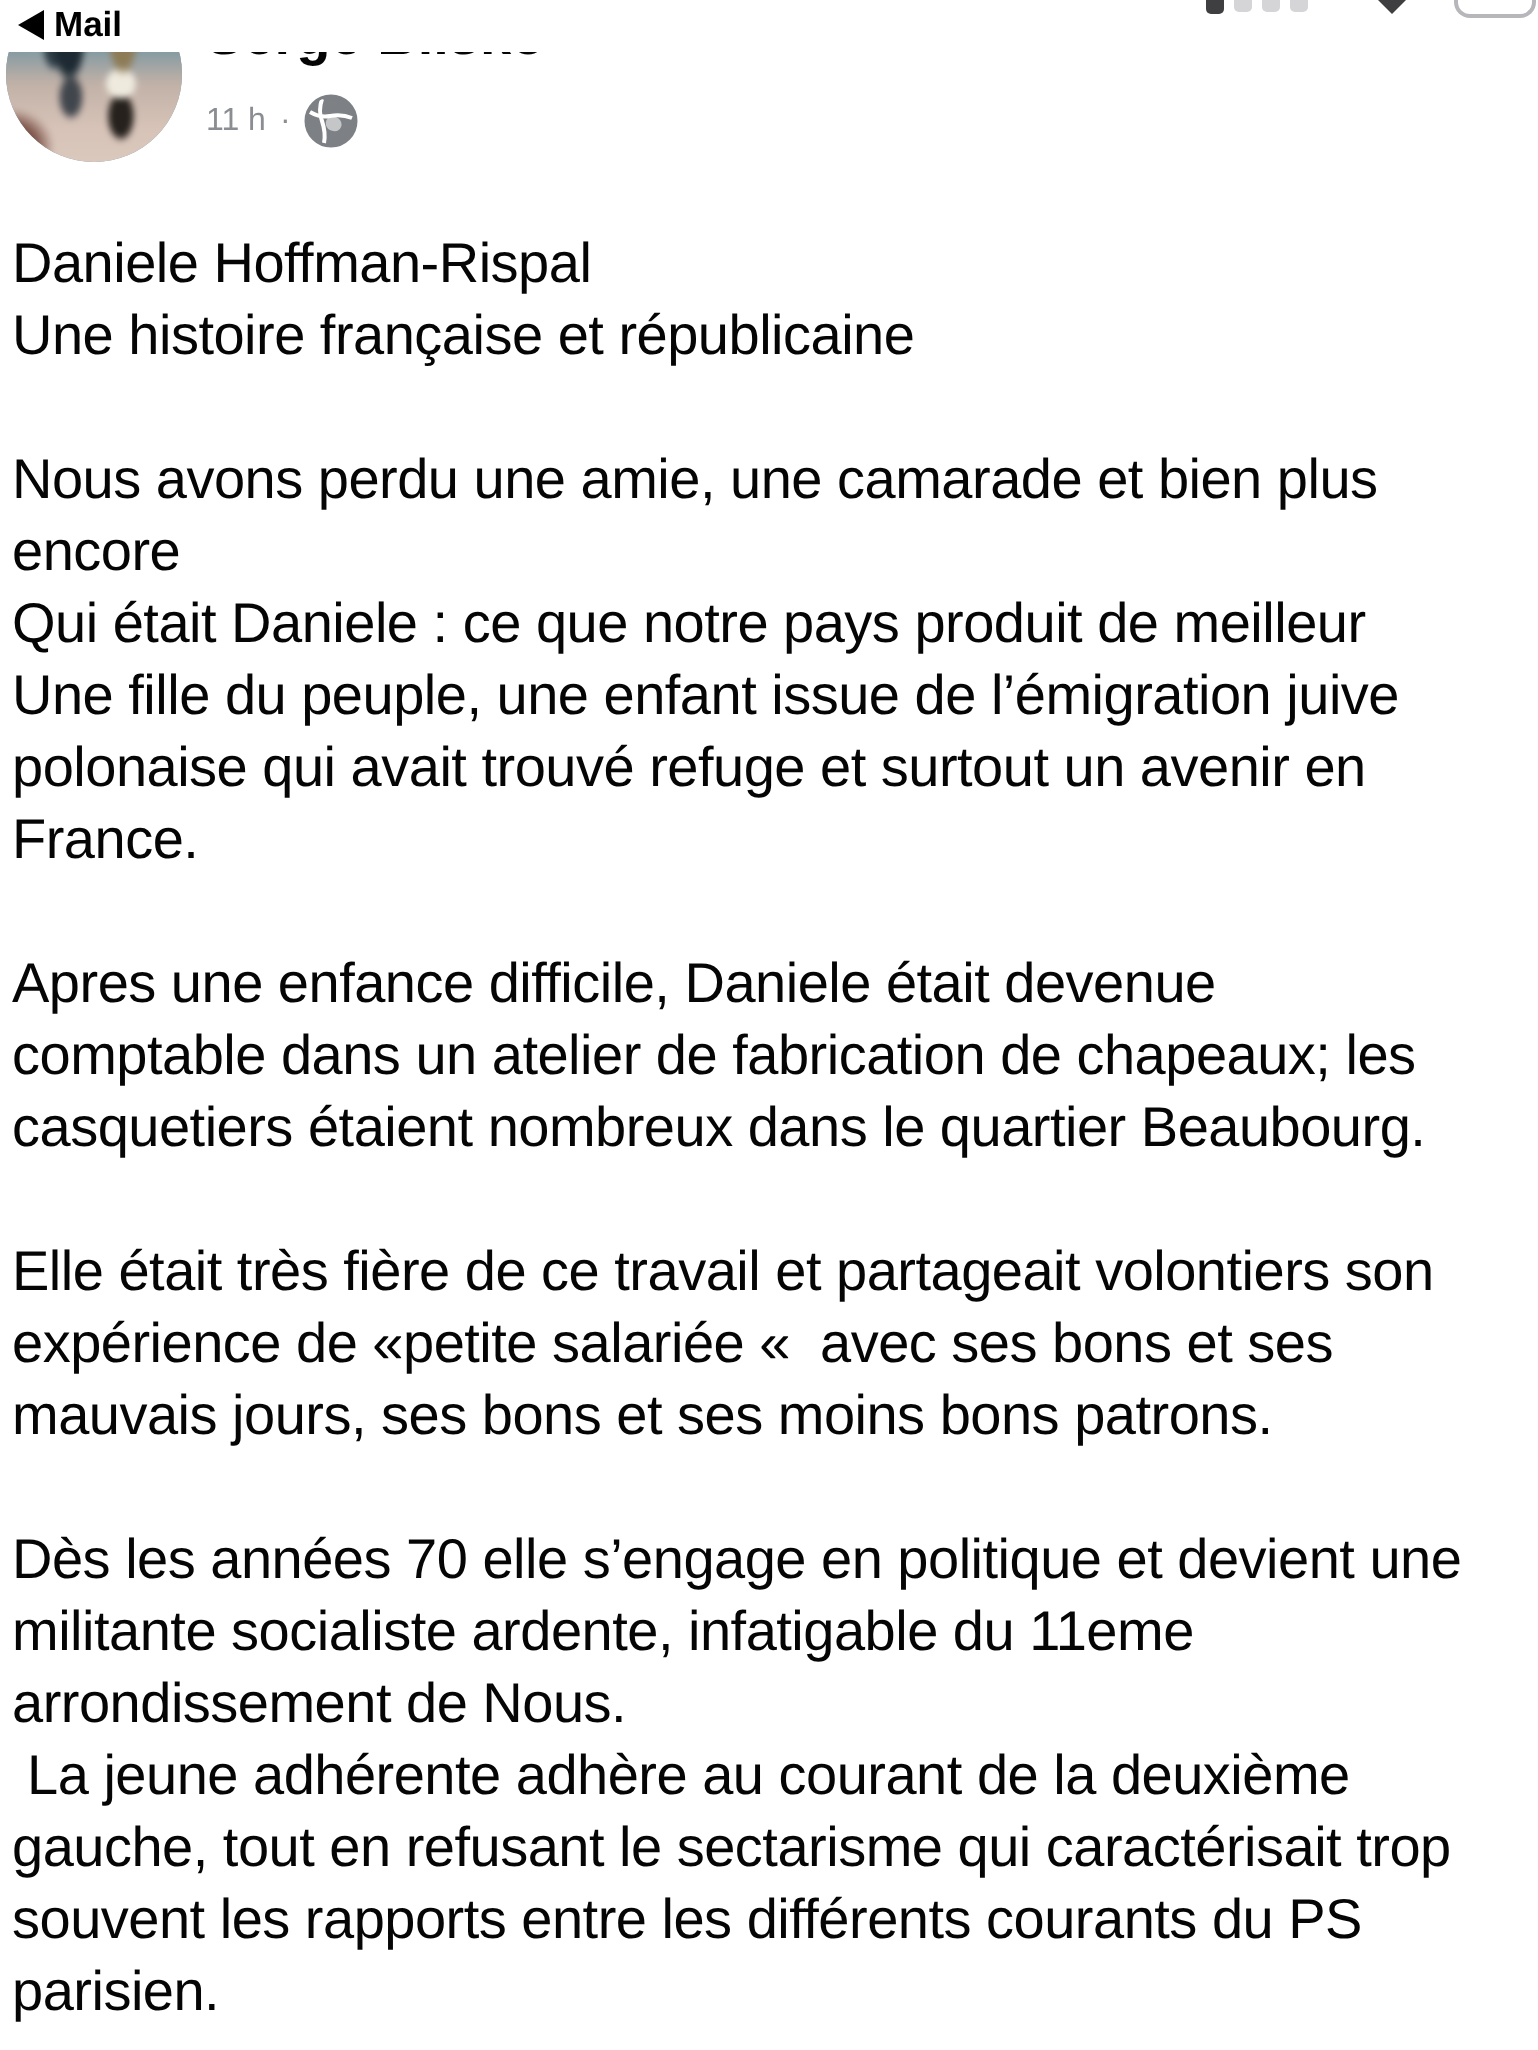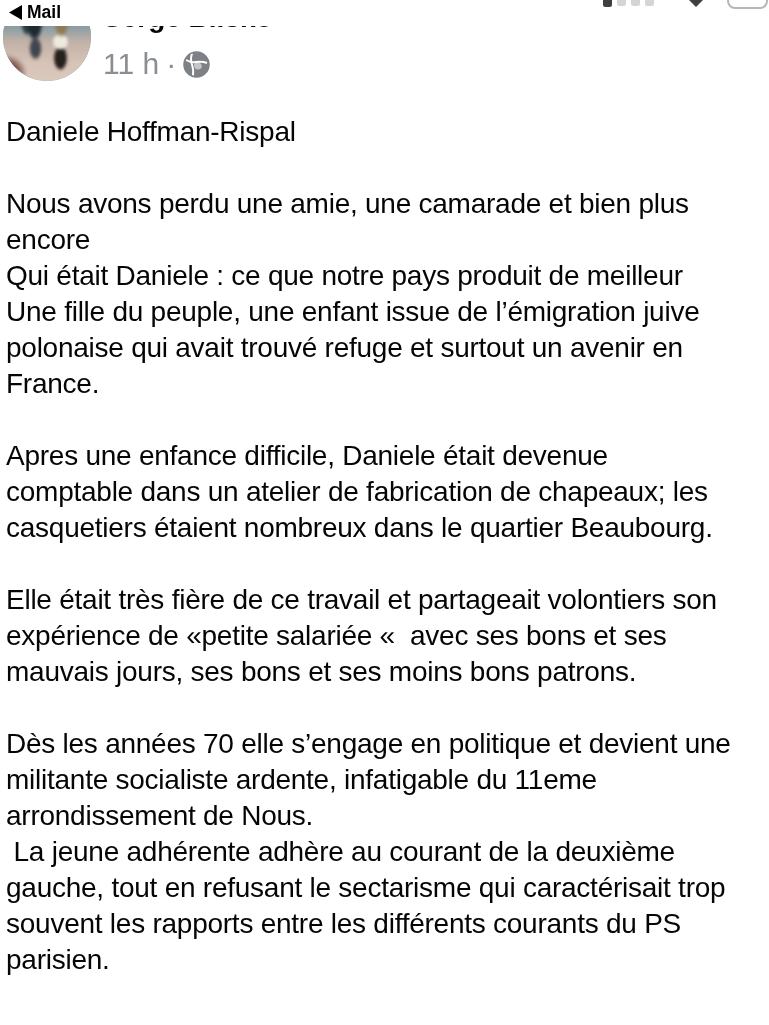--- a/index.html
+++ b/index.html
@@ -76,21 +76,21 @@
   .author-name {
     position:absolute; left:103px; top:2px;
     font-size:28px; font-weight:700; color:#050505;
     line-height:32px; white-space:pre;
     z-index:4;
   }
   .post-meta {
     position:absolute; left:103px; top:47px;
     display:flex; align-items:center; gap:7px;
     color:#8a8d91;
-    font-size:30px;
+    font-size:16px;
   }
 
   
   .post-body {
     position:absolute; left:6px; top:96px;
     width:763px;
     font-size:28px;
     letter-spacing:-0.25px;
     color:#050505;
     z-index:1;
@@ -116,20 +116,21 @@
         <path d="M9 2.5 q-2 6 0 11 q2 6 1 11" stroke="#ffffff" stroke-width="2" fill="none"></path>
         <path d="M12 12 q3 -1.5 5 0 q2.5 2 1.5 4.5 q-1 2.5 -4 2 q-3 -0.5 -3.5 -3 q-0.4 -2.2 1 -3.5 Z" fill="#ffffff" opacity="0.55"></path>
         <circle cx="13.5" cy="13.5" r="12.5" fill="none" stroke="#7d8085" stroke-width="1.5"></circle>
       </svg>
     </span>
   </div>
 </div>
 
 <div class="post-body">
     <div class="text-line">Daniele Hoffman-Rispal</div>
+    <div class="text-line">Une histoire française et républicaine</div>
     <div class="text-line"></div>
     <div class="text-line">Nous avons perdu une amie, une camarade et bien plus</div>
     <div class="text-line">encore</div>
     <div class="text-line">Qui était Daniele : ce que notre pays produit de meilleur</div>
     <div class="text-line">Une fille du peuple, une enfant issue de l’émigration juive</div>
     <div class="text-line">polonaise qui avait trouvé refuge et surtout un avenir en</div>
     <div class="text-line">France.</div>
     <div class="text-line"></div>
     <div class="text-line">Apres une enfance difficile, Daniele était devenue</div>
     <div class="text-line">comptable dans un atelier de fabrication de chapeaux; les</div>

